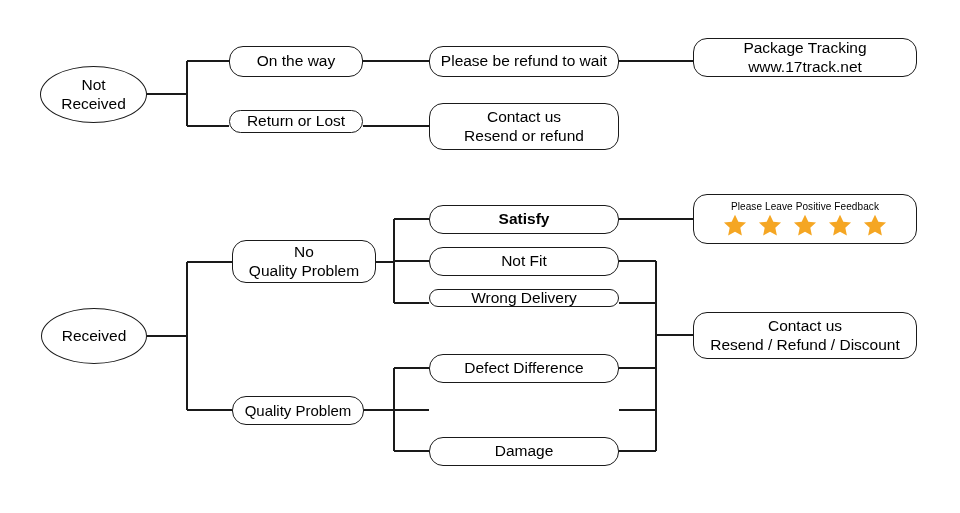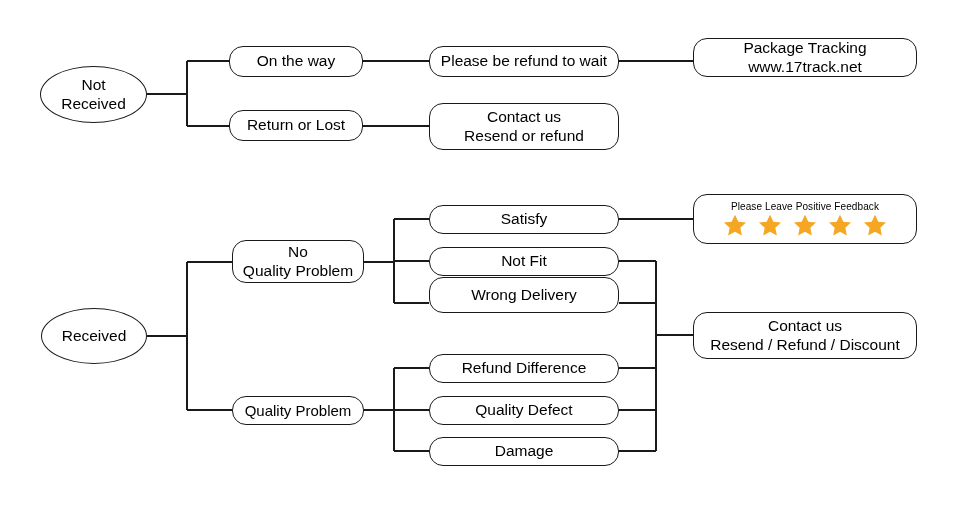--- a/index.html
+++ b/index.html
@@ -140,21 +140,21 @@
 
   <div class="node ellipse t-16" style="left:40px; top:66px; width:107px; height:57px;justify-content:center;">
     <span class="node-text">Not
 Received</span>
   </div>
 
   <div class="node rounded t-16" style="left:229px; top:46px; width:134px; height:31px;">
     <span class="node-text">On the way</span>
   </div>
 
-  <div class="node rounded t-16" style="left:229px; top:110px; width:134px; height:31px;">
+  <div class="node rounded t-16" style="left:229px; top:110px; width:134px; height:23px;">
     <span class="node-text">Return or Lost</span>
   </div>
 
   <div class="node rounded t-16" style="left:429px; top:46px; width:190px; height:31px;">
     <span class="node-text">Please be refund to wait</span>
   </div>
 
   <div class="node rounded t-16" style="left:693px; top:38px; width:224px; height:39px;">
     <span class="node-text">Package Tracking
 www.17track.net</span>
@@ -162,48 +162,45 @@
 
   <div class="node rounded t-16" style="left:429px; top:103px; width:190px; height:47px;">
     <span class="node-text">Contact us
 Resend or refund</span>
   </div>
 
   <div class="node ellipse t-16" style="left:41px; top:308px; width:106px; height:56px;">
     <span class="node-text">Received</span>
   </div>
 
-  <div class="node rounded t-16" style="left:232px; top:240px; width:132px; height:43px;">
+  <div class="node rounded t-16" style="left:232px; top:240px; width:144px; height:43px;">
     <span class="node-text">No
 Quality Problem</span>
   </div>
 
   <div class="node rounded t-15" style="left:232px; top:396px; width:132px; height:29px;">
     <span class="node-text">Quality Problem</span>
   </div>
 
-  <div class="node rounded t-16" style="left:429px; top:205px; width:190px; height:29px;">
+  <div class="node rounded t-16" style="left:429px; top:205px; width:190px; height:29px;font-weight:bold;">
     <span class="node-text">Satisfy</span>
   </div>
 
   <div class="node rounded t-16" style="left:429px; top:247px; width:190px; height:29px;text-align:center;">
     <span class="node-text">Not Fit</span>
   </div>
 
-  <div class="node rounded t-16" style="left:429px; top:277px; width:190px; height:36px;">
+  <div class="node rounded t-16" style="left:429px; top:289px; width:190px; height:18px;">
     <span class="node-text">Wrong Delivery</span>
   </div>
 
   <div class="node rounded t-16" style="left:429px; top:354px; width:190px; height:29px;">
-    <span class="node-text">Refund Difference</span>
-  </div>
-
-  <div class="node rounded t-16" style="left:429px; top:396px; width:190px; height:29px;">
-    <span class="node-text">Quality Defect</span>
-  </div>
+    <span class="node-text">Defect Difference</span>
+  </div>
+
 
   <div class="node rounded t-16" style="left:429px; top:437px; width:190px; height:29px;text-align:right;">
     <span class="node-text">Damage</span>
   </div>
 
   <div class="node rounded t-16" style="left:693px; top:312px; width:224px; height:47px;">
     <span class="node-text">Contact us
 Resend / Refund / Discount</span>
   </div>
 

